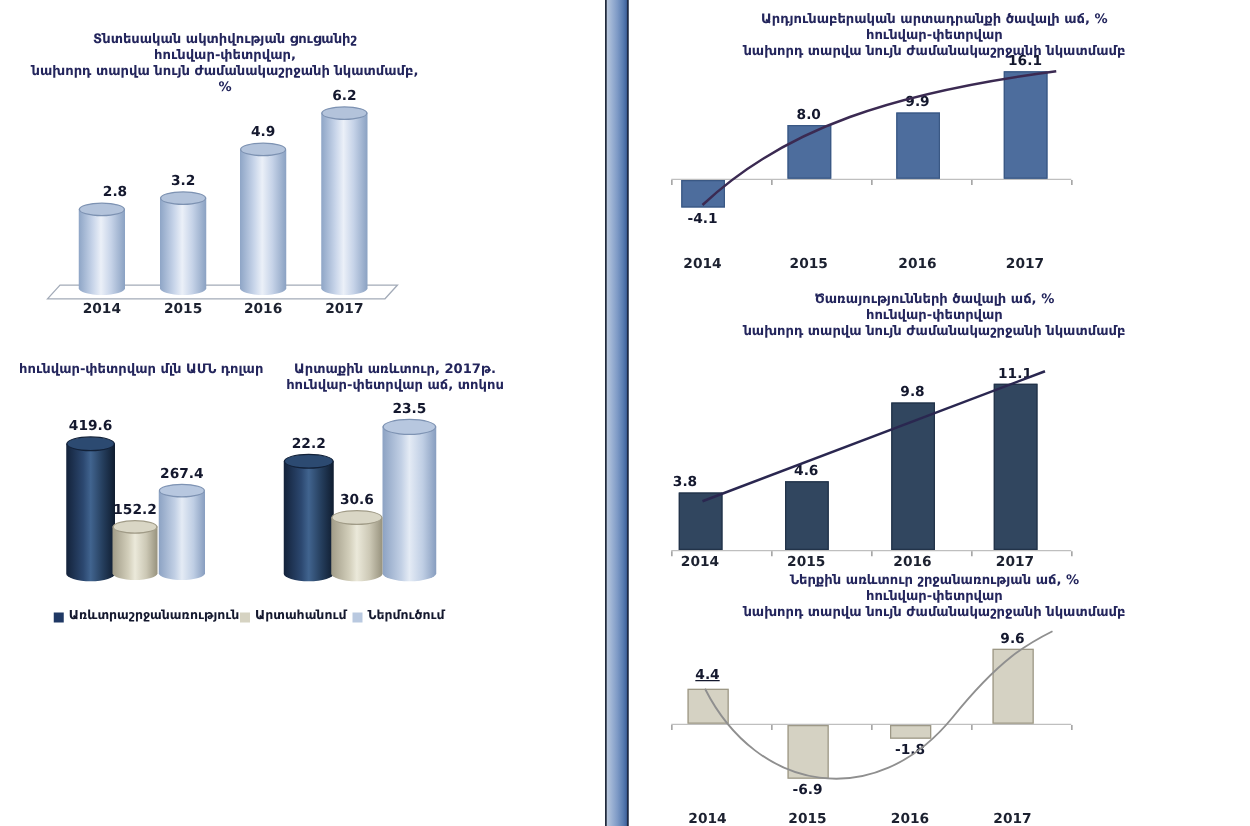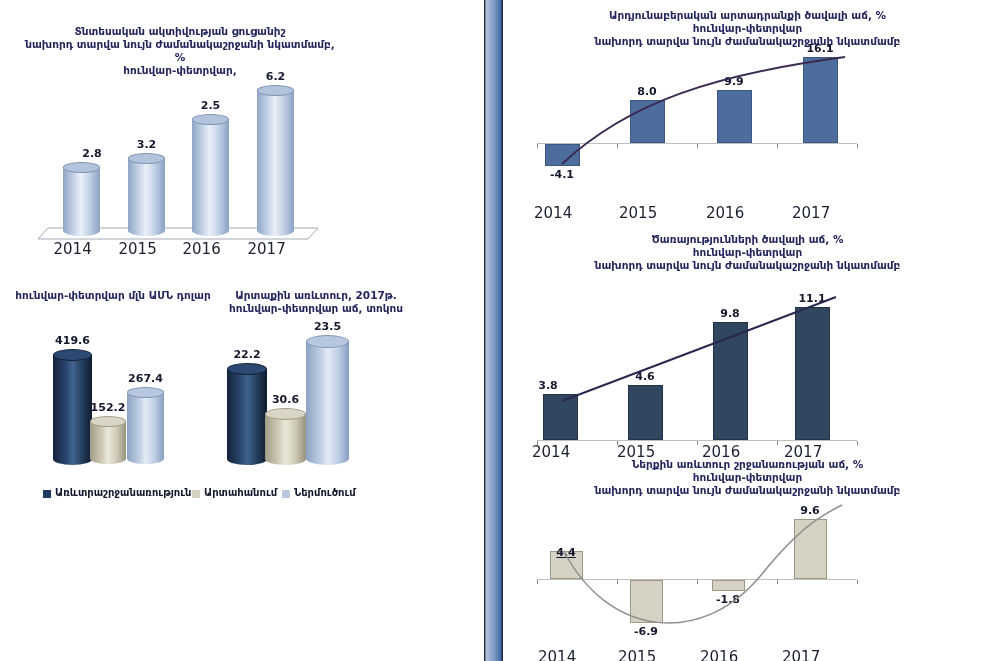--- a/index.html
+++ b/index.html
@@ -3,43 +3,43 @@
 <meta charset="utf-8">
 <style>
   html,body{margin:0;padding:0;background:#fff;}
   .canvas{position:relative;width:1000px;height:661px;background:#ffffff;overflow:hidden;
           font-family:"DejaVu Sans",sans-serif;}
   .overlay{position:absolute;left:0;top:0;pointer-events:none;}
   .chart-title{position:absolute;text-align:center;font-weight:bold;font-size:10.5px;
                line-height:13px;color:#23255c;}
   .val{position:absolute;width:56px;margin-left:-28px;text-align:center;
        font-weight:bold;font-size:11px;color:#14182e;white-space:nowrap;}
-  .year{position:absolute;width:56px;margin-left:-28px;text-align:left;
-        font-weight:normal;font-size:15px;color:#1c2130;}
+  .year{position:absolute;width:56px;margin-left:-28px;text-align:center;
+        font-weight:bold;font-size:11px;color:#1c2130;}
   .axis{position:absolute;height:1px;background:#bfbfbf;}
   .tick{position:absolute;width:1px;height:4px;background:#8a8a8a;}
   .bar{position:absolute;box-sizing:border-box;}
   .cylbody{position:absolute;}
   .cyltop{position:absolute;border-radius:50%;box-sizing:border-box;}
   .legend-item{position:absolute;display:flex;align-items:flex-end;gap:4px;
                font-size:10px;font-weight:bold;color:#14182e;white-space:nowrap;}
   .legend-swatch{width:8px;height:8px;display:inline-block;flex:0 0 auto;}
   .divider{position:absolute;left:484px;top:0;width:19px;height:661px;
     background:linear-gradient(90deg,#222b3d 0%,#222b3d 5%,#b6c5db 10%,#9db3d4 28%,
                #7e9ac6 52%,#5a7db1 76%,#42659f 90%,#1c2740 95%,#1c2740 100%);}
 </style>
 </head>
 <body>
 
 <div class="canvas">
 
   <div class="chart-title" style="left:20px;top:25px;width:320px">
     <div>Տնտեսական ակտիվության ցուցանիշ</div>
+    <div>հունվար-փետրվար,</div>
     <div>նախորդ տարվա նույն ժամանակաշրջանի նկատմամբ, %</div>
-    <div>հունվար-փետրվար,</div>
   </div>
   <div class="chart-title" style="left:6px;top:289px;width:214px">
     <div>հունվար-փետրվար մլն ԱՄՆ դոլար</div>
   </div>
   <div class="chart-title" style="left:218px;top:289px;width:196px">
     <div>Արտաքին առևտուր, 2017թ.</div>
     <div>հունվար-փետրվար աճ, տոկոս</div>
   </div>
   <div class="chart-title" style="left:505px;top:9px;width:485px">
     <div>Արդյունաբերական արտադրանքի ծավալի աճ, %</div>
@@ -65,21 +65,21 @@
       <div class="cylbody" style="left: 63px; top: 167.44px; width: 37px; height: 69.06px; background: linear-gradient(90deg, rgb(142, 165, 198) 0%, rgb(199, 212, 233) 30%, rgb(235, 240, 248) 48%, rgb(198, 211, 232) 70%, rgb(138, 161, 194) 100%); border-radius: 0px 0px 18.5px 18.5px / 0px 0px 5.5px 5.5px;"></div>
       <div class="cyltop" style="left: 63px; top: 161.94px; width: 37px; height: 11px; background: rgb(179, 195, 219); border: 1px solid rgb(125, 146, 178);"></div>
       <div class="val" style="left: 92px; top: 146.94px;">2.8</div>
       <div class="year" style="left: 81.5px; top: 240px;">2014</div>
       <div class="cylbody" style="left: 128px; top: 158.36px; width: 37px; height: 78.14px; background: linear-gradient(90deg, rgb(142, 165, 198) 0%, rgb(199, 212, 233) 30%, rgb(235, 240, 248) 48%, rgb(198, 211, 232) 70%, rgb(138, 161, 194) 100%); border-radius: 0px 0px 18.5px 18.5px / 0px 0px 5.5px 5.5px;"></div>
       <div class="cyltop" style="left: 128px; top: 152.86px; width: 37px; height: 11px; background: rgb(179, 195, 219); border: 1px solid rgb(125, 146, 178);"></div>
       <div class="val" style="left: 146.5px; top: 137.86px;">3.2</div>
       <div class="year" style="left: 146.5px; top: 240px;">2015</div>
       <div class="cylbody" style="left: 192px; top: 119.77px; width: 37px; height: 116.73px; background: linear-gradient(90deg, rgb(142, 165, 198) 0%, rgb(199, 212, 233) 30%, rgb(235, 240, 248) 48%, rgb(198, 211, 232) 70%, rgb(138, 161, 194) 100%); border-radius: 0px 0px 18.5px 18.5px / 0px 0px 5.5px 5.5px;"></div>
       <div class="cyltop" style="left: 192px; top: 114.27px; width: 37px; height: 11px; background: rgb(179, 195, 219); border: 1px solid rgb(125, 146, 178);"></div>
-      <div class="val" style="left: 210.5px; top: 99.27px;">2.5</div>
+      <div class="val" style="left: 210.5px; top: 99.27px;">4.9</div>
       <div class="year" style="left: 210.5px; top: 240px;">2016</div>
       <div class="cylbody" style="left: 257px; top: 90.26px; width: 37px; height: 146.24px; background: linear-gradient(90deg, rgb(142, 165, 198) 0%, rgb(199, 212, 233) 30%, rgb(235, 240, 248) 48%, rgb(198, 211, 232) 70%, rgb(138, 161, 194) 100%); border-radius: 0px 0px 18.5px 18.5px / 0px 0px 5.5px 5.5px;"></div>
       <div class="cyltop" style="left: 257px; top: 84.76px; width: 37px; height: 11px; background: rgb(179, 195, 219); border: 1px solid rgb(125, 146, 178);"></div>
       <div class="val" style="left: 275.5px; top: 69.76px;">6.2</div>
       <div class="year" style="left: 275.5px; top: 240px;">2017</div>
       <div class="cylbody" style="left: 53px; top: 354.939px; width: 39px; height: 110.061px; background: linear-gradient(90deg, rgb(19, 34, 58) 0%, rgb(44, 72, 112) 35%, rgb(65, 100, 143) 50%, rgb(37, 62, 93) 75%, rgb(15, 28, 47) 100%); border-radius: 0px 0px 19.5px 19.5px / 0px 0px 6px 6px;"></div>
       <div class="cyltop" style="left: 53px; top: 348.939px; width: 39px; height: 12px; background: rgb(44, 74, 113); border: 1px solid rgb(18, 33, 56);"></div>
       <div class="cylbody" style="left: 127px; top: 392.685px; width: 37px; height: 71.8152px; background: linear-gradient(90deg, rgb(140, 162, 195) 0%, rgb(194, 208, 229) 35%, rgb(228, 235, 245) 50%, rgb(191, 206, 228) 75%, rgb(135, 157, 191) 100%); border-radius: 0px 0px 18.5px 18.5px / 0px 0px 5.5px 5.5px;"></div>
       <div class="cyltop" style="left: 127px; top: 387.185px; width: 37px; height: 11px; background: rgb(183, 199, 223); border: 1px solid rgb(126, 147, 179);"></div>
       <div class="cylbody" style="left: 90px; top: 421.254px; width: 36px; height: 43.2456px; background: linear-gradient(90deg, rgb(161, 156, 136) 0%, rgb(210, 206, 186) 35%, rgb(235, 233, 218) 50%, rgb(204, 200, 181) 75%, rgb(151, 146, 125) 100%); border-radius: 0px 0px 18px 18px / 0px 0px 5.5px 5.5px;"></div>
@@ -144,21 +144,21 @@
       <div class="bar" style="left: 794.5px; top: 306.8px; width: 35px; height: 133.2px; background: rgb(49, 70, 95); border: 1px solid rgb(34, 51, 73);"></div>
       <div class="val" style="left: 812px; top: 291.8px;">11.1</div>
       <div class="year" style="left: 812px; top: 443px;">2017</div>
       <div class="axis" style="left: 537px; top: 579px; width: 320px; background: rgb(191, 191, 191);"></div>
       <div class="tick" style="left: 537px; top: 580px;"></div>
       <div class="tick" style="left: 617px; top: 580px;"></div>
       <div class="tick" style="left: 697px; top: 580px;"></div>
       <div class="tick" style="left: 777px; top: 580px;"></div>
       <div class="tick" style="left: 857px; top: 580px;"></div>
       <div class="bar" style="left: 549.5px; top: 551.28px; width: 33px; height: 27.72px; background: rgb(213, 210, 195); border: 1px solid rgb(157, 152, 134);"></div>
-      <div class="val" style="left: 566px; top: 546px; text-decoration: underline;">4.4</div>
+      <div class="val" style="left: 566px; top: 533px; text-decoration: underline;">4.4</div>
       <div class="year" style="left: 566px; top: 648px;">2014</div>
       <div class="bar" style="left: 629.5px; top: 580px; width: 33px; height: 43.47px; background: rgb(213, 210, 195); border: 1px solid rgb(157, 152, 134);"></div>
       <div class="val" style="left: 646px; top: 625.47px;">-6.9</div>
       <div class="year" style="left: 646px; top: 648px;">2015</div>
       <div class="bar" style="left: 711.5px; top: 580px; width: 33px; height: 11.34px; background: rgb(213, 210, 195); border: 1px solid rgb(157, 152, 134);"></div>
       <div class="val" style="left: 728px; top: 593.34px;">-1.8</div>
       <div class="year" style="left: 728px; top: 648px;">2016</div>
       <div class="bar" style="left: 793.5px; top: 518.52px; width: 33px; height: 60.48px; background: rgb(213, 210, 195); border: 1px solid rgb(157, 152, 134);"></div>
       <div class="val" style="left: 810px; top: 503.52px;">9.6</div>
       <div class="year" style="left: 810px; top: 648px;">2017</div>

